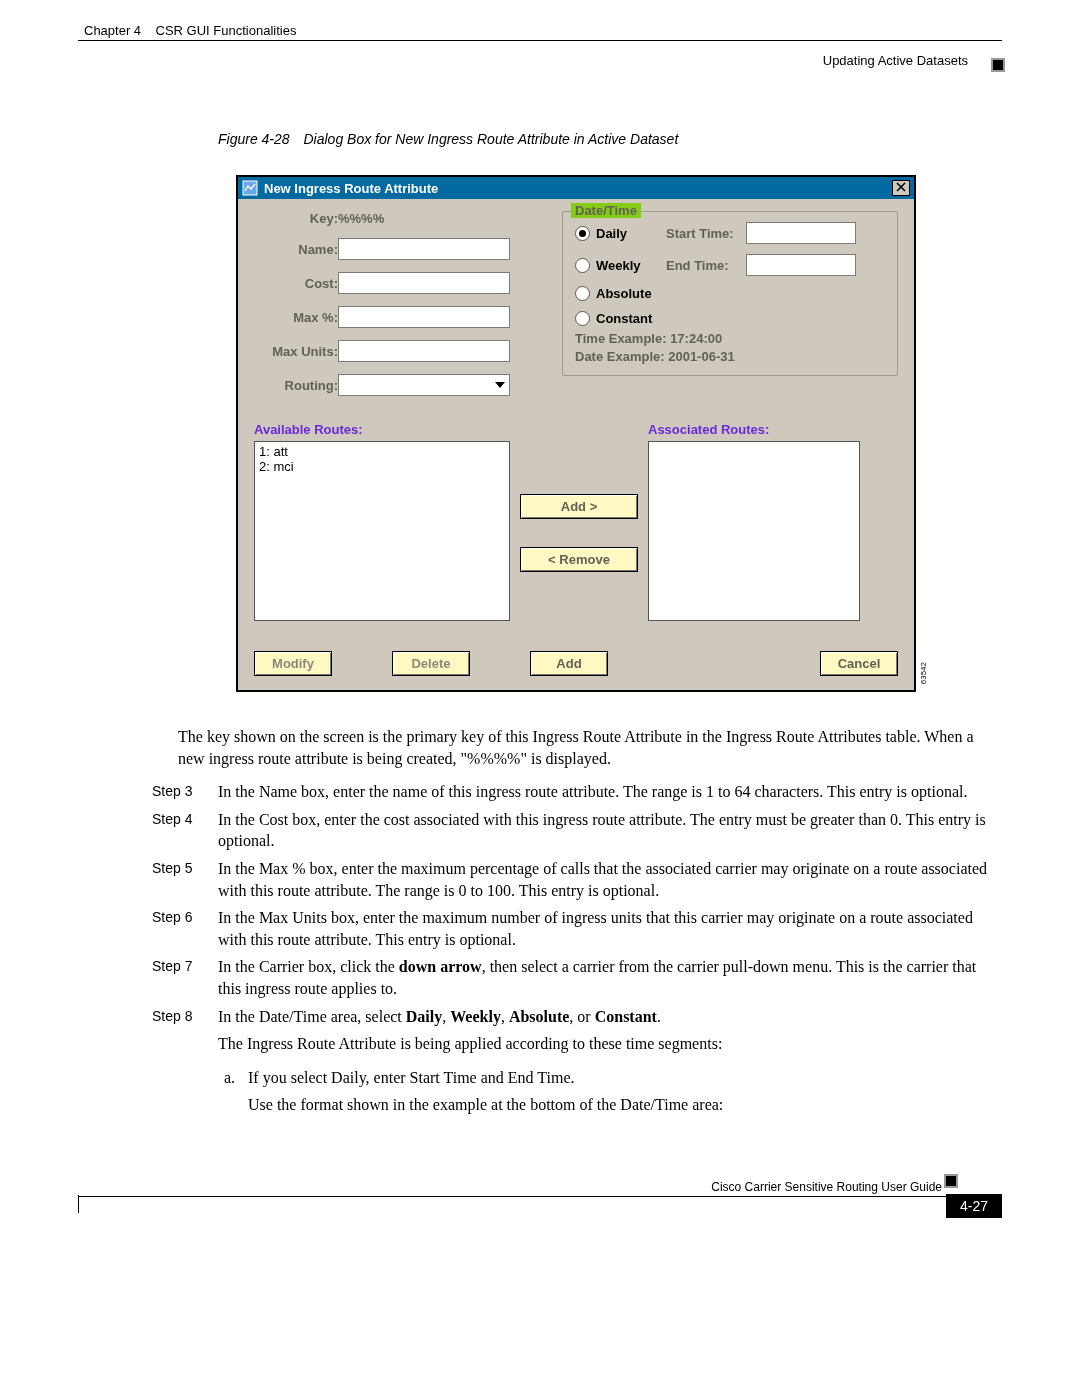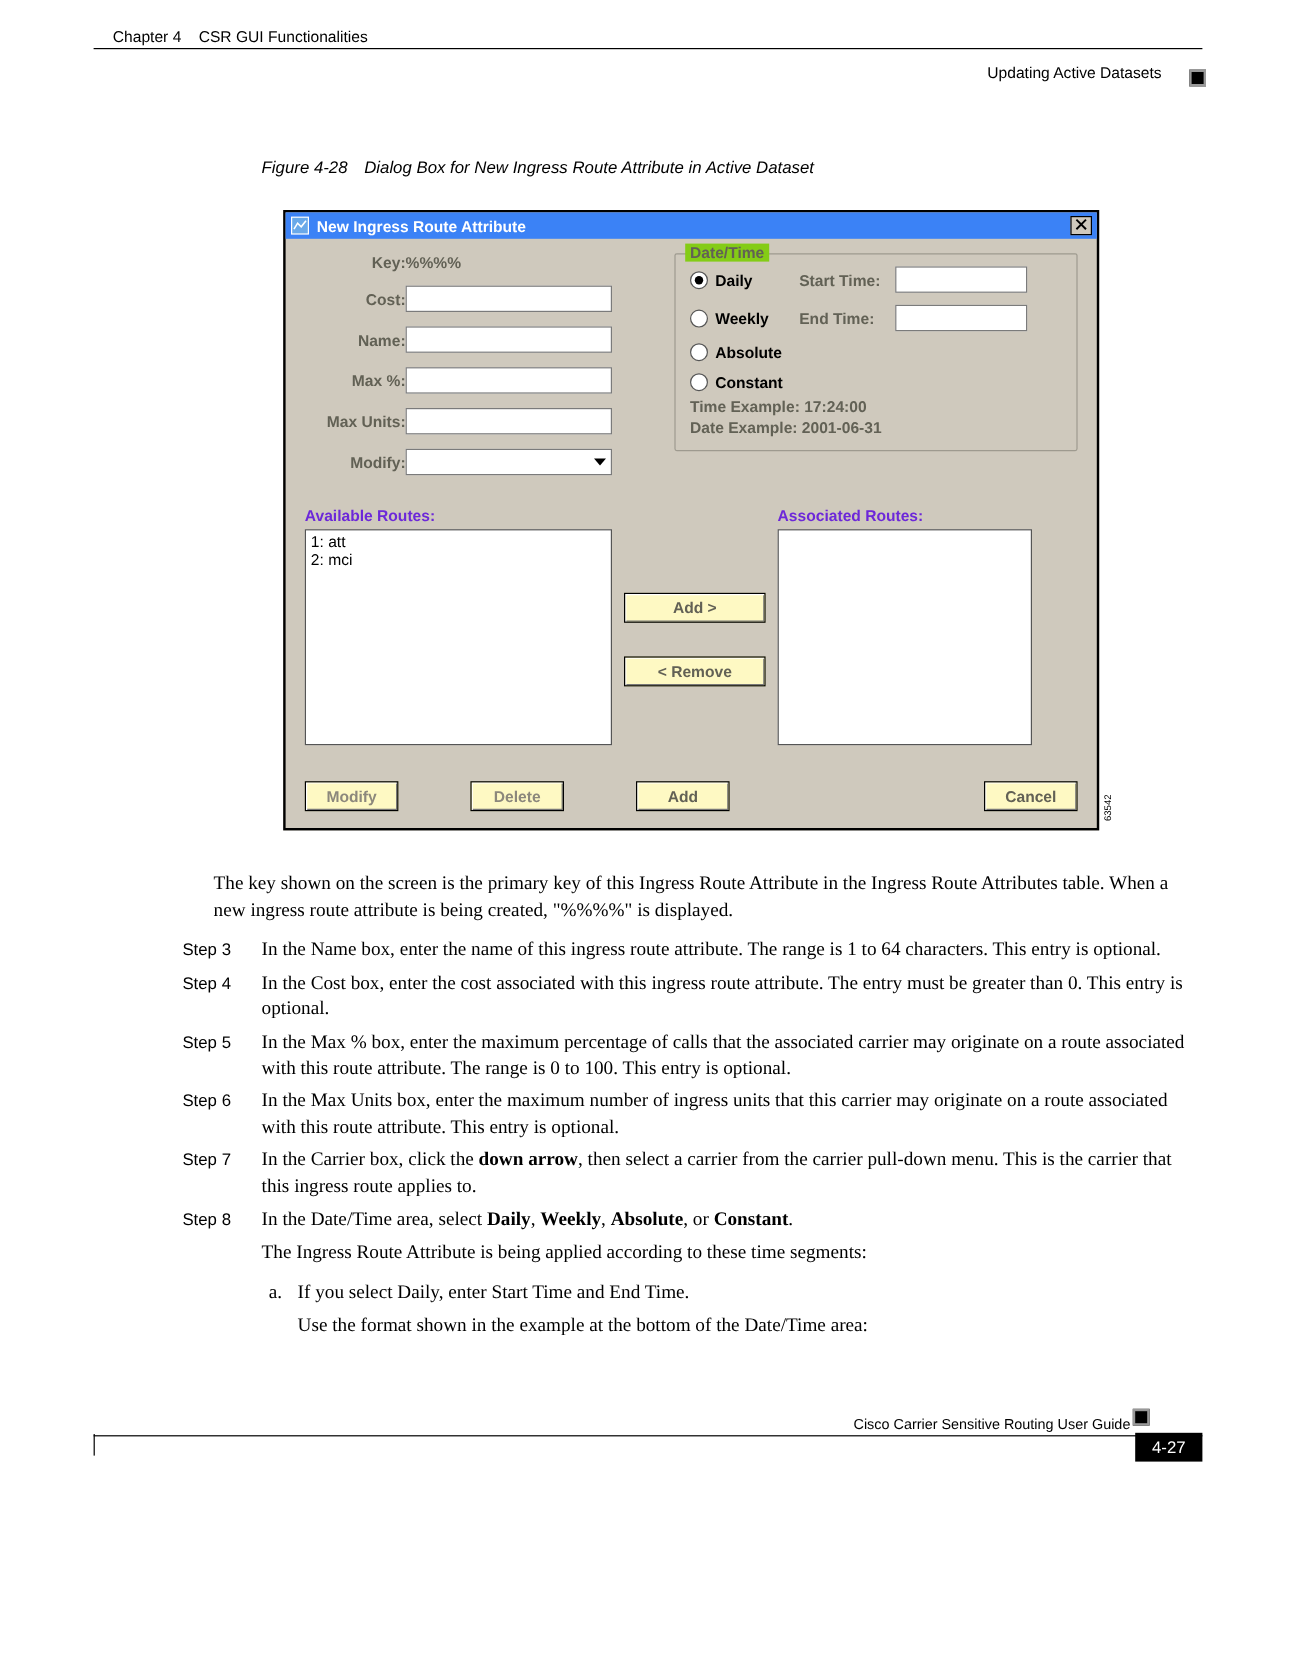--- a/index.html
+++ b/index.html
@@ -14,21 +14,21 @@
     position: relative;
   }
   .header-line {
     border-top: 1px solid #000;
     position: relative;
     margin-top: 0;
   }
   .header-left {
     position: absolute;
     top: -18px;
-    left: 16px;
+    left: 6px;
     font-family: Arial, sans-serif;
     font-size: 13px;
   }
   .header-right {
     position: absolute;
     top: 12px;
     right: 34px;
     font-family: Arial, sans-serif;
     font-size: 13px;
   }
@@ -53,21 +53,21 @@
   
   .dialog-wrap {
     margin-left: 158px;
     width: 676px;
     border: 2px solid #000;
     background: #cfc9bd;
     font-family: Arial, sans-serif;
     position: relative;
   }
   .titlebar {
-    background: #3b82f6;
+    background: #0369a1;
     color: #fff;
     font-weight: bold;
     font-size: 13px;
     display: flex;
     align-items: center;
     padding: 3px 4px;
   }
   .titlebar .app-icon {
     width: 16px; height: 16px;
     display: inline-block;
@@ -323,37 +323,37 @@
       </div>
 
       <div class="dlg-body">
         <div class="cols">
           <div class="leftcol">
             <div class="frow">
               <span class="flabel">Key:</span>
               <span class="fval">%%%%</span>
             </div>
             <div class="frow">
+              <span class="flabel">Name:</span>
+              <span class="ftext"></span>
+            </div>
+            <div class="frow">
               <span class="flabel">Cost:</span>
               <span class="ftext"></span>
             </div>
             <div class="frow">
-              <span class="flabel">Name:</span>
-              <span class="ftext"></span>
-            </div>
-            <div class="frow">
               <span class="flabel">Max %:</span>
               <span class="ftext"></span>
             </div>
             <div class="frow">
               <span class="flabel">Max Units:</span>
               <span class="ftext"></span>
             </div>
             <div class="frow">
-              <span class="flabel">Modify:</span>
+              <span class="flabel">Routing:</span>
               <span class="fselect">
                   <span class="dd"></span>
                 </span>
             </div>
           </div>
 
           <div class="rightcol">
             <div class="group">
               <span class="group-title">Date/Time</span>
               <div class="radio-row">

